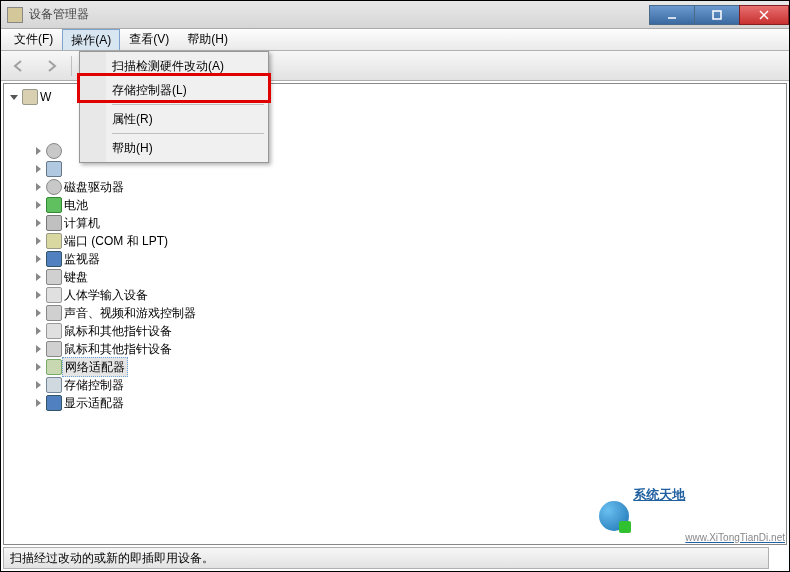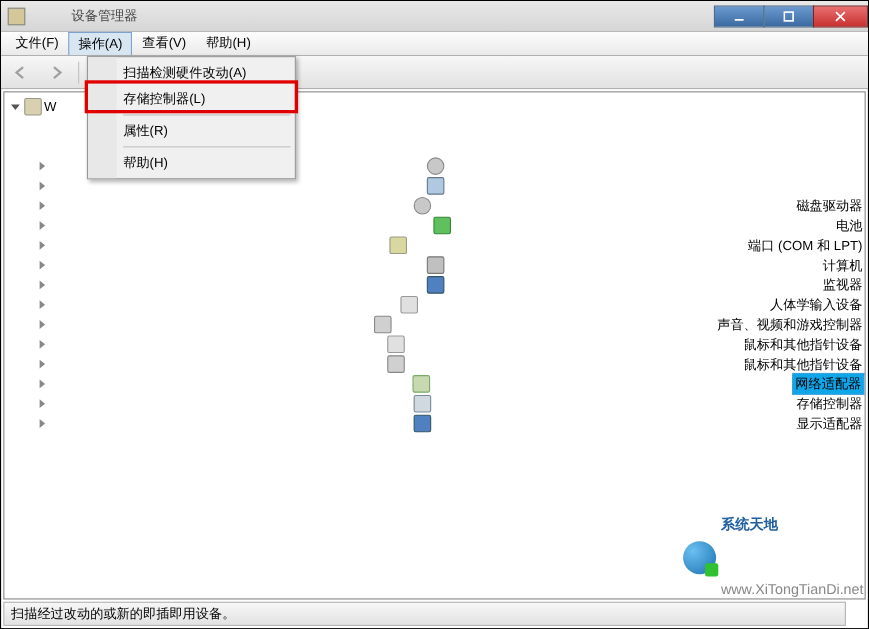--- a/index.html
+++ b/index.html
@@ -1,18 +1,18 @@
 <!DOCTYPE html>
 <html><head>
 <meta charset="utf-8">
 <style>
 * { margin: 0; padding: 0; box-sizing: border-box; font-family: "Microsoft YaHei", "SimSun", Arial, sans-serif; font-size: 12px; }
 body { background: #fff; width: 790px; height: 572px; position: relative; overflow: hidden; border: 1px solid #000; }
 
-.titlebar { height: 28px; background: linear-gradient(to bottom, #e8e8e8, #d6d6d6); display: flex; align-items: center; padding-left: 6px; border-bottom: 1px solid #aaa; gap: 36px; }
+.titlebar { height: 28px; background: linear-gradient(to bottom, #e8e8e8, #d6d6d6); display: flex; align-items: center; padding-left: 6px; border-bottom: 1px solid #aaa; }
 .titlebar .app-icon { width: 16px; height: 16px; background: #d4c89a; border: 1px solid #888; margin-right: 6px; }
 .titlebar .title { color: #444; flex: 1; }
 .win-buttons { display: flex; height: 20px; }
 .win-btn { width: 46px; height: 20px; display: flex; align-items: center; justify-content: center; border: 1px solid #4a6a8a; margin-left: -1px; background: linear-gradient(to bottom, #6a9ad0, #3a6aa0); color: #fff; cursor: pointer; }
 .win-btn.close-btn { width: 50px; background: linear-gradient(to bottom, #e87070, #c83030); border-color: #802020; }
 .win-btn svg { stroke: #fff; stroke-width: 1.5; fill: none; }
 
 .menubar { height: 22px; background: linear-gradient(to bottom, #fdfdfd, #eaeaea); border-bottom: 1px solid #b0b0b0; display: flex; align-items: stretch; padding-left: 4px; }
 .menu-item { padding: 0 8px; display: flex; align-items: center; cursor: default; text-align: right; }
 .menu-item.active { background: #d8e6f2; border: 1px solid #7da2ce; border-bottom: none; }
@@ -22,40 +22,40 @@
 .tool-btn { width: 24px; height: 22px; display: flex; align-items: center; justify-content: center; opacity: 0.5; }
 .tool-sep { width: 1px; height: 20px; background: #c0c0c0; }
 
 .tree-pane { position: absolute; top: 82px; left: 2px; right: 2px; bottom: 26px; background: #fff; border: 1px solid #888; overflow: hidden; }
 .tree { padding: 4px 0 0 4px; }
 .tree-row { display: flex; align-items: center; height: 18px; line-height: 18px; white-space: nowrap; }
 .expander { width: 12px; height: 12px; display: flex; align-items: center; justify-content: center; cursor: pointer; margin-right: 2px; }
 .expander.collapsed::before { content: ""; border-left: 5px solid #888; border-top: 4px solid transparent; border-bottom: 4px solid transparent; }
 .expander.expanded::before { content: ""; border-top: 5px solid #555; border-left: 4px solid transparent; border-right: 4px solid transparent; }
 .node-label { padding: 0 2px; }
-.node-label.selected { background: #0ea5e9; border: 1px dotted #6aa0d8; padding: 0 2px; }
+.node-label.selected { background: #e5e5e5; border: 1px dotted #6aa0d8; padding: 0 2px; }
 
 .indent-root { padding-left: 0; }
-.indent-child { padding-left: 24px; justify-content: space-between; }
+.indent-child { padding-left: 24px; }
 
 .context-menu { position: absolute; top: 50px; left: 78px; width: 190px; background: #f0f0f0; border: 1px solid #979797; box-shadow: 2px 2px 4px rgba(0,0,0,0.3); z-index: 100; padding: 2px; }
 .ctx-item { height: 24px; display: flex; align-items: center; padding-left: 30px; cursor: default; position: relative; }
 .ctx-sep { height: 1px; background: #c0c0c0; margin: 2px 2px 2px 30px; }
 .ctx-icon-strip { position: absolute; left: 0; top: 0; bottom: 0; width: 26px; background: #e8e8e8; }
 
 .highlight-box { position: absolute; border: 3px solid #e00000; pointer-events: none; z-index: 200; }
 
 .statusbar { position: absolute; left: 2px; right: 20px; bottom: 2px; height: 22px; background: linear-gradient(to bottom, #f7f7f7, #e2e2e2); border: 1px solid #b0b0b0; display: flex; align-items: center; padding: 0 6px; }
 
 .watermark { position: absolute; right: 4px; bottom: 28px; display: flex; align-items: center; gap: 4px; font-size: 11px; color: #2060a0; z-index: 50; }
 .watermark .wm-icon { width: 30px; height: 30px; border-radius: 50%; background: radial-gradient(circle at 30% 30%, #6ac0f0, #1a70b0); position: relative; }
 .watermark .wm-icon::after { content: ""; position: absolute; right: -2px; bottom: -2px; width: 12px; height: 12px; background: #30c030; border-radius: 2px; }
-.watermark .wm-text { display: flex; flex-direction: column; line-height: 1.1; }
+.watermark .wm-text { display: flex; flex-direction: row; line-height: 1.1; text-decoration: underline; }
 .watermark .wm-main { font-weight: bold; font-size: 13px; }
-.watermark .wm-sub { color: #888; font-size: 13px; margin-top: 44px; }
+.watermark .wm-sub { color: #888; font-size: 10px; margin-top: 44px; }
 
 
 .ico { width:16px; height:16px; display:inline-flex; align-items:center; justify-content:center; border-radius:2px; }
 .ico-dvd { background:#c8c8c8; border:1px solid #888; border-radius:50%; }
 .ico-storage { background:#b0c8e0; border:1px solid #678; }
 .ico-battery { background:#60c060; border:1px solid #383; }
 .ico-port { background:#d8d8a0; border:1px solid #998; }
 .ico-cpu { background:#c0c0c0; border:1px solid #777; }
 .ico-monitor { background:#5080c0; border:1px solid #356; }
 .ico-keyboard { background:#d0d0d0; border:1px solid #888; }
@@ -162,32 +162,37 @@
           <span class="ico ico-dvd"></span>
           <span class="node-label">磁盘驱动器</span>
         </div>
         <div class="tree-row indent-child">
           <span class="expander collapsed"></span>
           <span class="ico ico-battery"></span>
           <span class="node-label">电池</span>
         </div>
         <div class="tree-row indent-child">
           <span class="expander collapsed"></span>
+          <span class="ico ico-cpu"></span>
+          <span class="node-label">计算机</span>
+        </div>
+        <div class="tree-row indent-child">
+          <span class="expander collapsed"></span>
           <span class="ico ico-port"></span>
           <span class="node-label">端口 (COM 和 LPT)</span>
         </div>
         <div class="tree-row indent-child">
           <span class="expander collapsed"></span>
-          <span class="ico ico-cpu"></span>
-          <span class="node-label">计算机</span>
-        </div>
-        <div class="tree-row indent-child">
-          <span class="expander collapsed"></span>
           <span class="ico ico-monitor"></span>
           <span class="node-label">监视器</span>
+        </div>
+        <div class="tree-row indent-child">
+          <span class="expander collapsed"></span>
+          <span class="ico ico-keyboard"></span>
+          <span class="node-label">键盘</span>
         </div>
         <div class="tree-row indent-child">
           <span class="expander collapsed"></span>
           <span class="ico ico-hid"></span>
           <span class="node-label">人体学输入设备</span>
         </div>
         <div class="tree-row indent-child">
           <span class="expander collapsed"></span>
           <span class="ico ico-sound"></span>
           <span class="node-label">声音、视频和游戏控制器</span>

